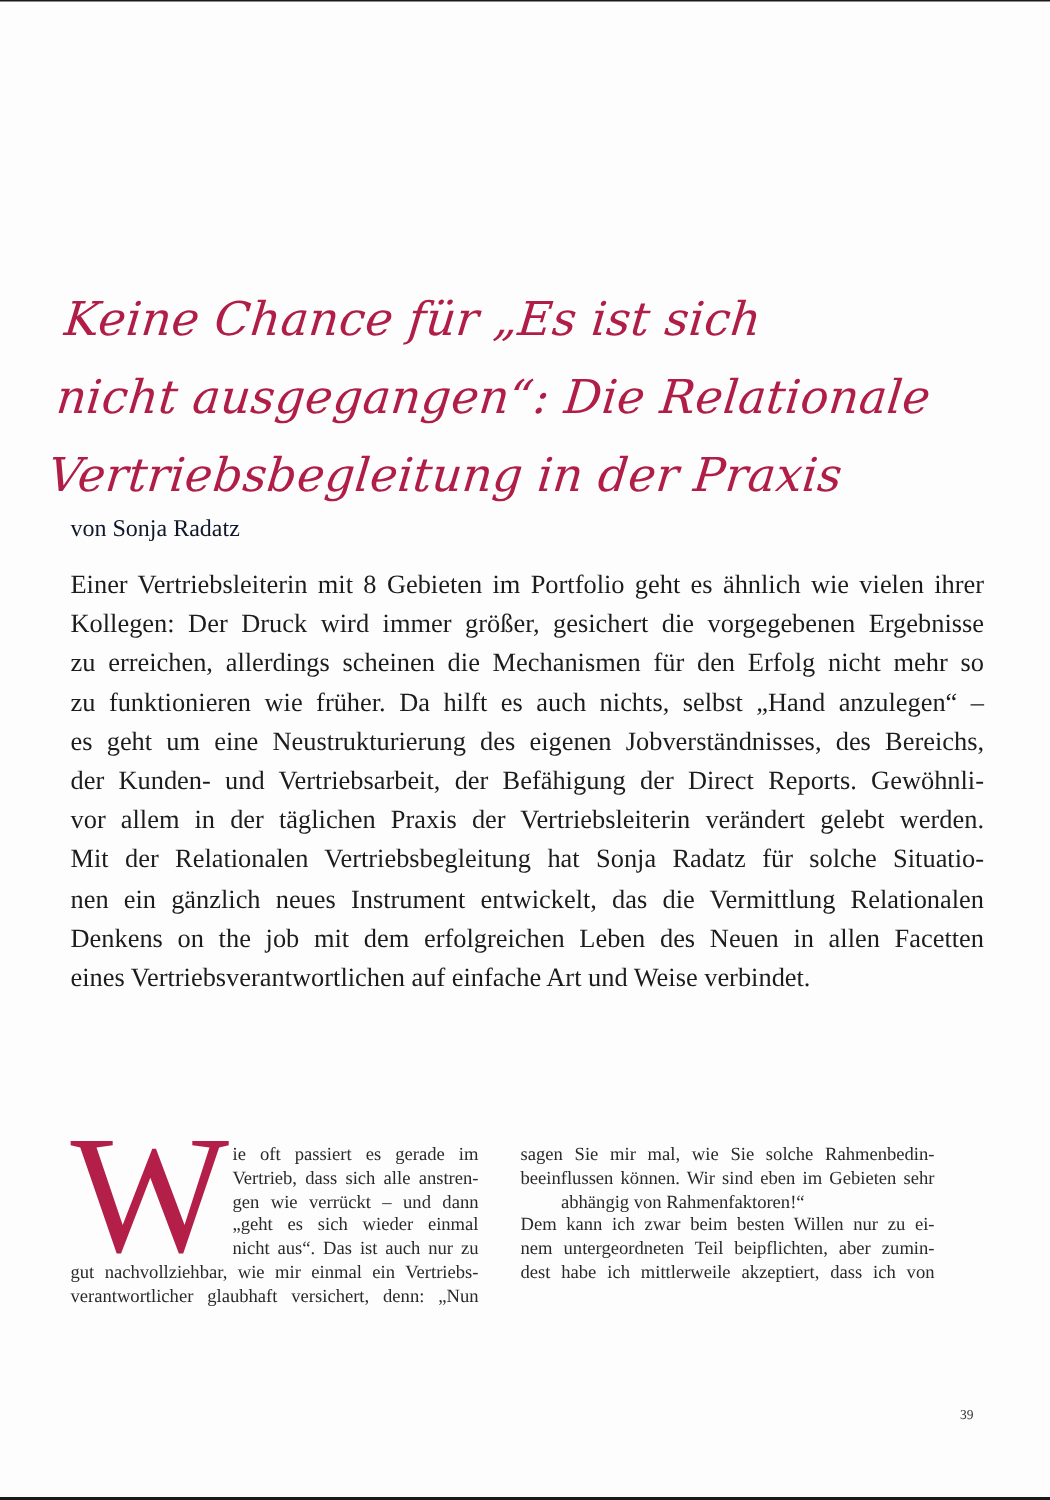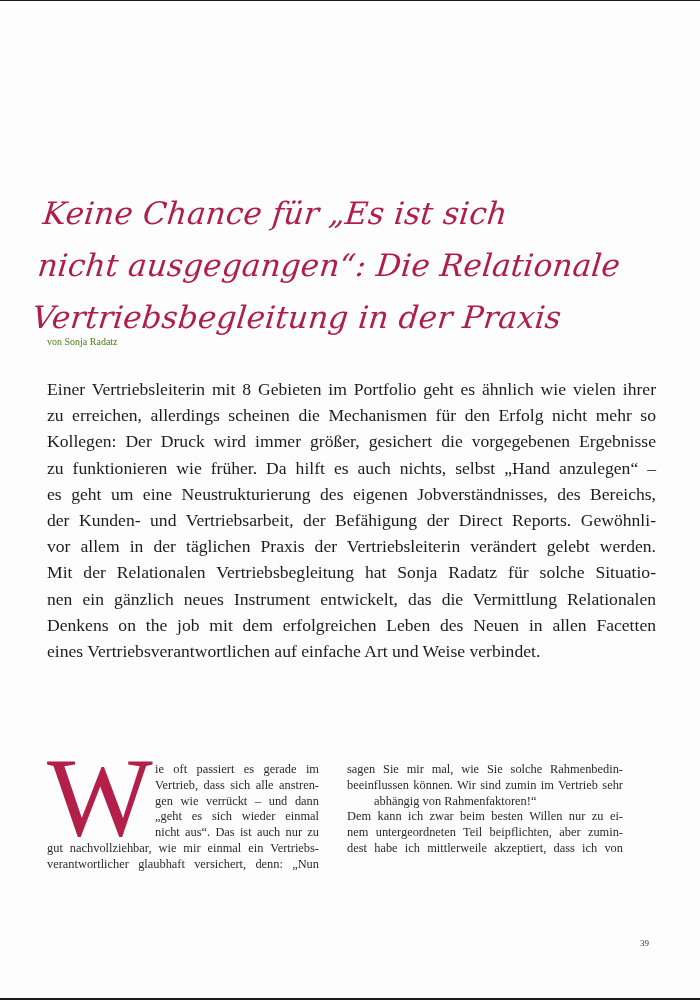--- a/index.html
+++ b/index.html
@@ -22,22 +22,22 @@
     font-weight: normal;
     font-size: 31px;
     line-height: 52px;
     letter-spacing: 0.2px;
     transform: skewX(-6deg);
     transform-origin: left top;
   }
   .title span { display: block; white-space: nowrap; }
 
   .author {
-    position: absolute; left: 47px; top: 336px;
-    font-size: 10px; color: #4d7c0f;
+    position: absolute; left: 47px; top: 344px;
+    font-size: 16px; color: #0f172a;
   }
 
   .lead {
     position: absolute; left: 47px; top: 376px; width: 609px;
     font-size: 17.6px; line-height: 26.2px; color: #1c1c1c;
   }
   .lead span { display: block; white-space: nowrap; text-align: justify; text-align-last: justify; }
   .lead span.last { text-align-last: left; }
 
   .col {
@@ -71,22 +71,22 @@
   <h1 class="title">
     <span>Keine Chance für „Es ist sich</span>
     <span>nicht ausgegangen“: Die Relationale</span>
     <span>Vertriebsbegleitung in der Praxis</span>
   </h1>
 
   <div class="author">von Sonja Radatz</div>
 
   <div class="lead">
     <span>Einer Vertriebsleiterin mit 8 Gebieten im Portfolio geht es ähnlich wie vielen ihrer</span>
+    <span>Kollegen: Der Druck wird immer größer, gesichert die vorgegebenen Ergebnisse</span>
     <span>zu erreichen, allerdings scheinen die Mechanismen für den Erfolg nicht mehr so</span>
-    <span>Kollegen: Der Druck wird immer größer, gesichert die vorgegebenen Ergebnisse</span>
     <span>zu funktionieren wie früher. Da hilft es auch nichts, selbst „Hand anzulegen“ –</span>
     <span>es geht um eine Neustrukturierung des eigenen Jobverständnisses, des Bereichs,</span>
     <span>der Kunden- und Vertriebsarbeit, der Befähigung der Direct Reports. Gewöhnli-</span>
     <span>vor allem in der täglichen Praxis der Vertriebsleiterin verändert gelebt werden.</span>
     <span>Mit der Relationalen Vertriebsbegleitung hat Sonja Radatz für solche Situatio-</span>
     <span>nen ein gänzlich neues Instrument entwickelt, das die Vermittlung Relationalen</span>
     <span>Denkens on the job mit dem erfolgreichen Leben des Neuen in allen Facetten</span>
     <span class="last">eines Vertriebsverantwortlichen auf einfache Art und Weise verbindet.</span>
   </div>
 
@@ -99,21 +99,21 @@
       <span class="ln">gen wie verrückt – und dann</span>
       <span class="ln">„geht es sich wieder einmal</span>
       <span class="ln">nicht aus“. Das ist auch nur zu</span>
     </div>
     <span class="ln">gut nachvollziehbar, wie mir einmal ein Vertriebs-</span>
     <span class="ln">verantwortlicher glaubhaft versichert, denn: „Nun</span>
   </div>
 
   <div class="col col-right">
     <span class="ln">sagen Sie mir mal, wie Sie solche Rahmenbedin-</span>
-    <span class="ln">beeinflussen können. Wir sind zumin im Vertrieb sehr</span>
+    <span class="ln">beeinflussen können. Wir sind eben im Gebieten sehr</span>
     <span class="ln last">abhängig von Rahmenfaktoren!“</span>
     <span class="ln">Dem kann ich zwar beim besten Willen nur zu ei-</span>
     <span class="ln">nem untergeordneten Teil beipflichten, aber zumin-</span>
     <span class="ln">dest habe ich mittlerweile akzeptiert, dass ich von</span>
   </div>
 
   <div class="page-number">39</div>
 </div>
 
 <div class="frame-bottom"></div>

